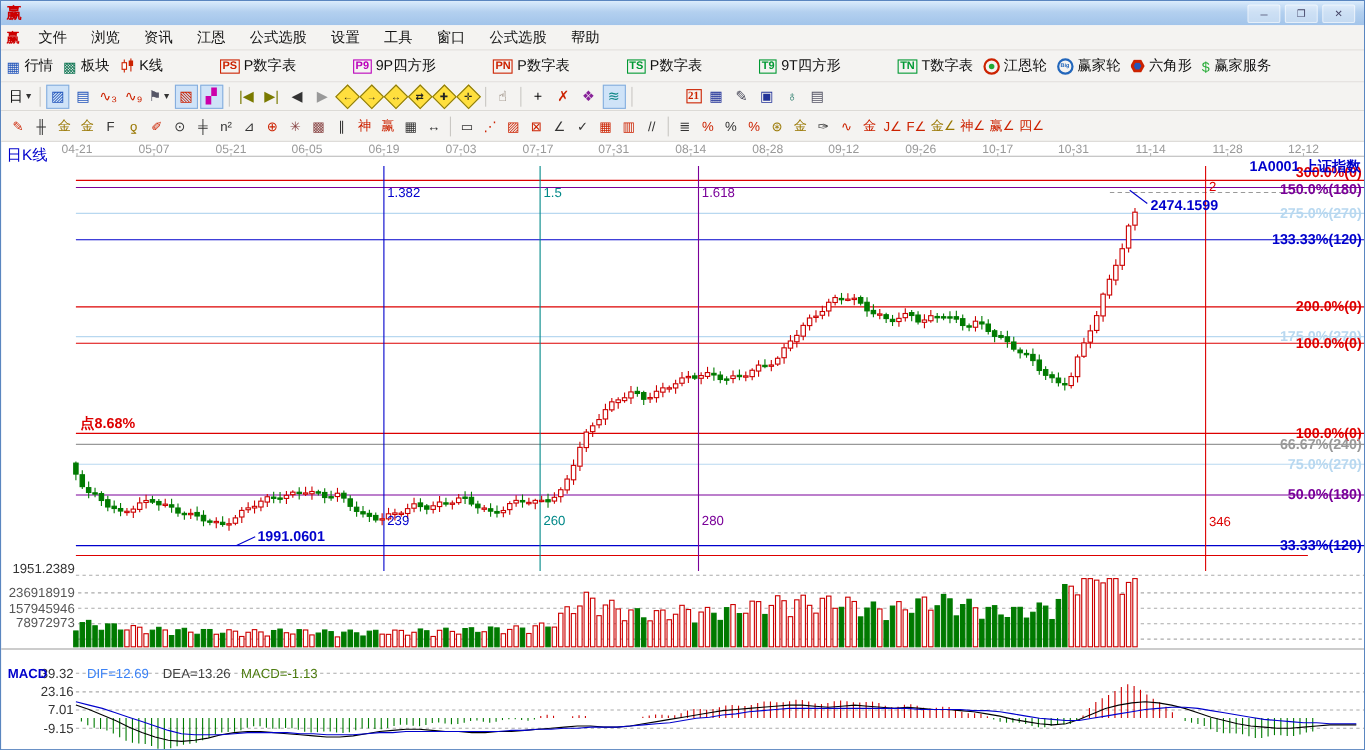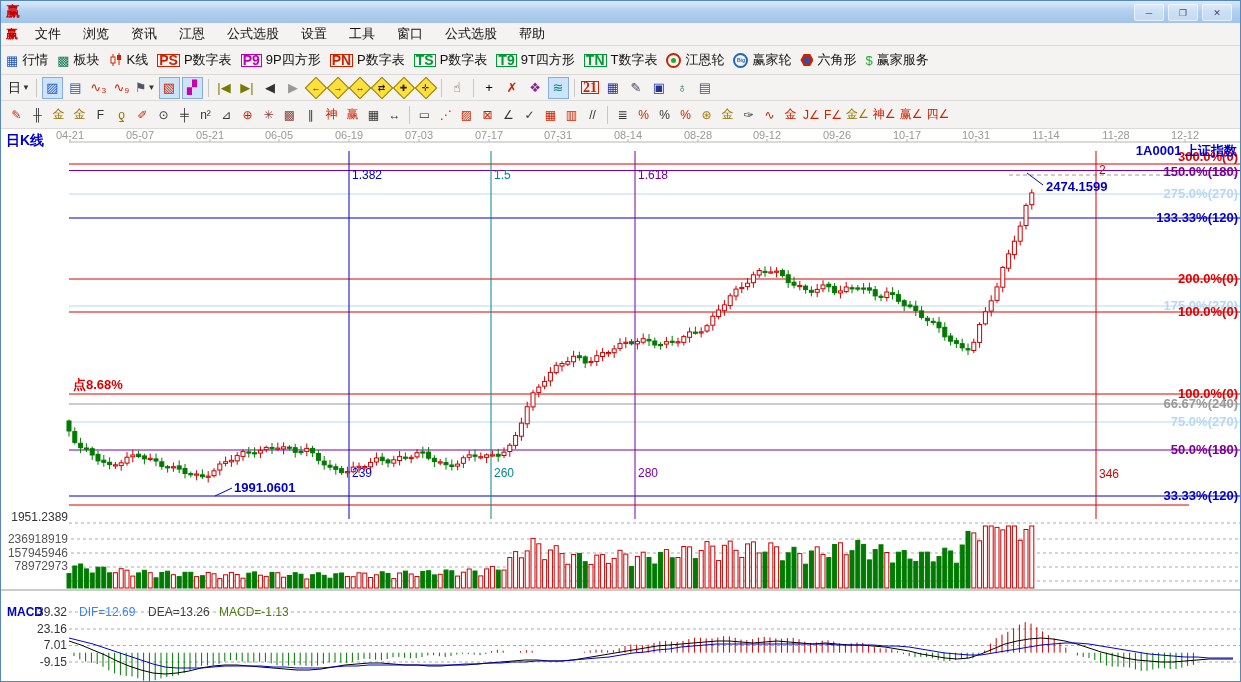--- a/index.html
+++ b/index.html
@@ -19,40 +19,40 @@
   .menu-item{font-size:13px;color:#111;padding:0 11px;cursor:default;}
   
   .tb{position:absolute;left:0;width:100%;background:#f4f3f1;border-bottom:1px solid #dcdad6;
       display:flex;align-items:center;box-sizing:border-box;padding:0 5px;}
   .tb1{top:45px;height:29px;}
   .tb2{top:74px;height:26px;}
   .tb3{top:100px;height:28px;}
   .tb1item{display:flex;align-items:center;margin-right:9px;cursor:default;}
   .tb1item .lbl{font-size:13px;color:#111;margin-left:4px;}
   .gly{font-size:13px;line-height:13px;}
-  .badge{border:1px solid;font-size:14px;font-weight:700;padding:0 1px;line-height:11px;}
+  .badge{border:1px solid;font-size:10px;font-weight:700;padding:0 1px;line-height:11px;margin-left:43px;}
   .ring{width:11px;height:11px;border:2px solid;border-radius:50%;display:flex;align-items:center;justify-content:center;}
   .ring .dot{width:5px;height:5px;border-radius:50%;background:#22aa33;}
   .ring .big{font-size:5px;font-weight:bold;color:#2266bb;}
   .hex{width:13px;height:13px;background:#cc2200;clip-path:polygon(25% 4%,75% 4%,100% 50%,75% 96%,25% 96%,0 50%);
        display:flex;align-items:center;justify-content:center;}
   .hex .in{width:7px;height:7px;background:#2255bb;clip-path:polygon(25% 4%,75% 4%,100% 50%,75% 96%,25% 96%,0 50%);}
   .tbtn{height:20px;min-width:19px;display:inline-flex;align-items:center;justify-content:center;
         font-size:13px;margin:0 1px;border:1px solid transparent;cursor:default;white-space:nowrap;}
   .tbtn.sel{background:#cfe3f8;border-color:#86aede;}
   .tb3 .tbtn{font-size:12px;min-width:17px;margin:0 1px;}
   .vsep{width:1px;height:18px;background:#c9c7c3;margin:0 4px;}
   .dd{font-size:8px;color:#333;margin-left:1px;}
   .dia{width:14px;height:14px;background:#ffdf3e;border:1px solid #8a7a10;transform:rotate(45deg);
        display:flex;align-items:center;justify-content:center;margin:2px 3px;}
   .dia span{transform:rotate(-45deg);font-size:9px;font-weight:bold;color:#222;line-height:9px;}
   
   #chartwrap{position:absolute;top:0;left:0;width:1241px;height:682px;pointer-events:none;}
   #chart-svg{position:absolute;top:0;left:0;pointer-events:auto;}
-  #period-label{position:absolute;top:131px;left:5px;font-size:14px;font-weight:bold;color:#0000cc;}
+  #period-label{position:absolute;top:131px;left:5px;font-size:14px;font-weight:normal;color:#0000cc;}
   #symbol-label{position:absolute;top:141px;right:5px;font-size:13px;font-weight:bold;color:#0000cc;}
   .macdlbl{position:absolute;top:604px;font-size:12px;}
 </style>
 </head>
 <body>
 
 <div id="app">
   <div class="titlebar">
     <span class="logo">赢</span>
     <div class="winbtns">

